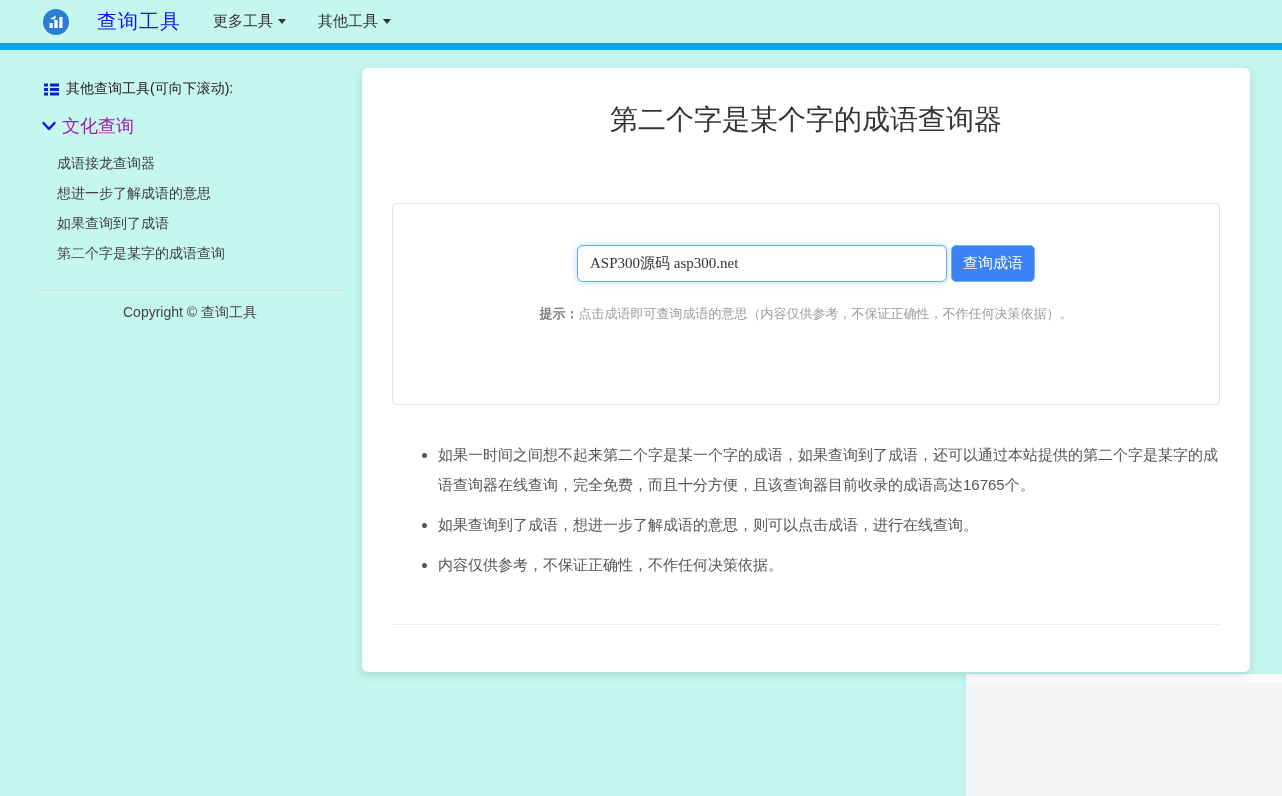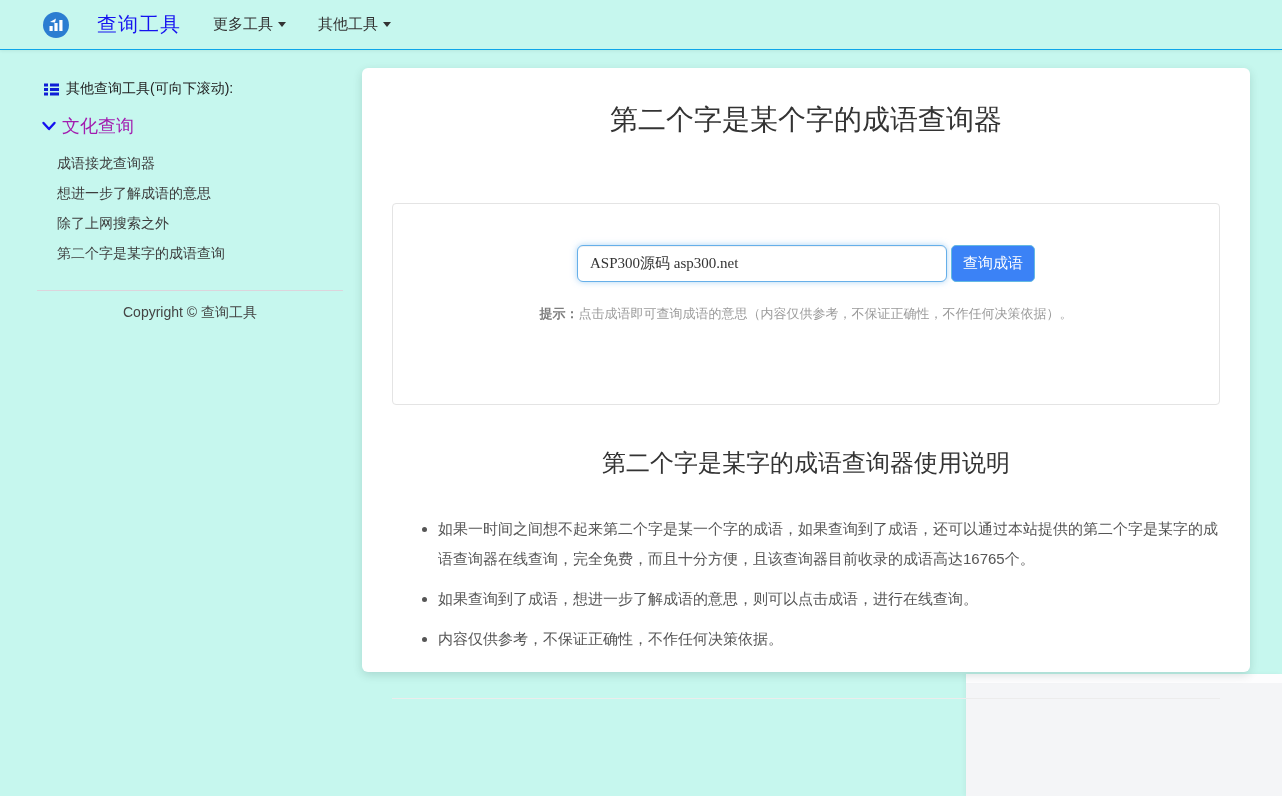--- a/index.html
+++ b/index.html
@@ -9,21 +9,21 @@
     background: #c6f7ee;
     position: relative;
     overflow: hidden;
     color: #333;
   }
 
   
   .navbar {
     position: absolute; top: 0; left: 0; width: 1282px; height: 50px;
     background: #c6f7ee;
-    border-bottom: 1px solid #0ea5e9;
+    border-bottom: 7px solid #0ea5e9;
     box-shadow: 0 1px 3px rgba(0,60,50,0.08);
     display: flex; align-items: center;
     padding-left: 43px;
     z-index: 5;
   }
   .logo-circle { width: 26px; height: 26px; display: inline-flex; }
   .brand {
     margin-left: 28px;
     font-size: 20px;
     color: #1512f0;
@@ -223,42 +223,41 @@
       <svg width="16" height="14" viewBox="0 0 16 14">
         <polyline points="2.5,4 8,10 13.5,4" fill="none" stroke="#1512f0" stroke-width="2.4" stroke-linecap="round" stroke-linejoin="round"></polyline>
       </svg>
     </span>
     <span>文化查询</span>
   </div>
 
   <ul class="sidebar-list">
     <li>成语接龙查询器</li>
     <li>想进一步了解成语的意思</li>
-    <li>除了上网搜索之外</li>
+    <li>如果查询到了成语</li>
     <li>第二个字是某字的成语查询</li>
   </ul>
 
   <hr class="sidebar-divider">
   <div class="sidebar-copyright">Copyright © 查询工具</div>
 </aside>
 
 <main class="card">
   <h1 class="card-title">第二个字是某个字的成语查询器</h1>
 
   <section class="query-panel">
     <div class="input-row">
       <input class="idiom-input" type="text" value="ASP300源码 asp300.net" style="">
       <button class="query-btn">查询成语</button>
     </div>
     <div class="hint-row">
       <span class="hint-prefix">提示：</span><span>点击成语即可查询成语的意思（内容仅供参考，不保证正确性，不作任何决策依据）。</span>
     </div>
   </section>
 
-  <h2 class="usage-title">第二个字是某字的成语查询器使用说明</h2>
 
   <ul class="usage-list">
     <li>如果一时间之间想不起来第二个字是某一个字的成语，如果查询到了成语，还可以通过本站提供的第二个字是某字的成语查询器在线查询，完全免费，而且十分方便，且该查询器目前收录的成语高达16765个。</li>
     <li>如果查询到了成语，想进一步了解成语的意思，则可以点击成语，进行在线查询。</li>
     <li>内容仅供参考，不保证正确性，不作任何决策依据。</li>
   </ul>
 
   <hr class="bottom-divider">
 </main>
 

